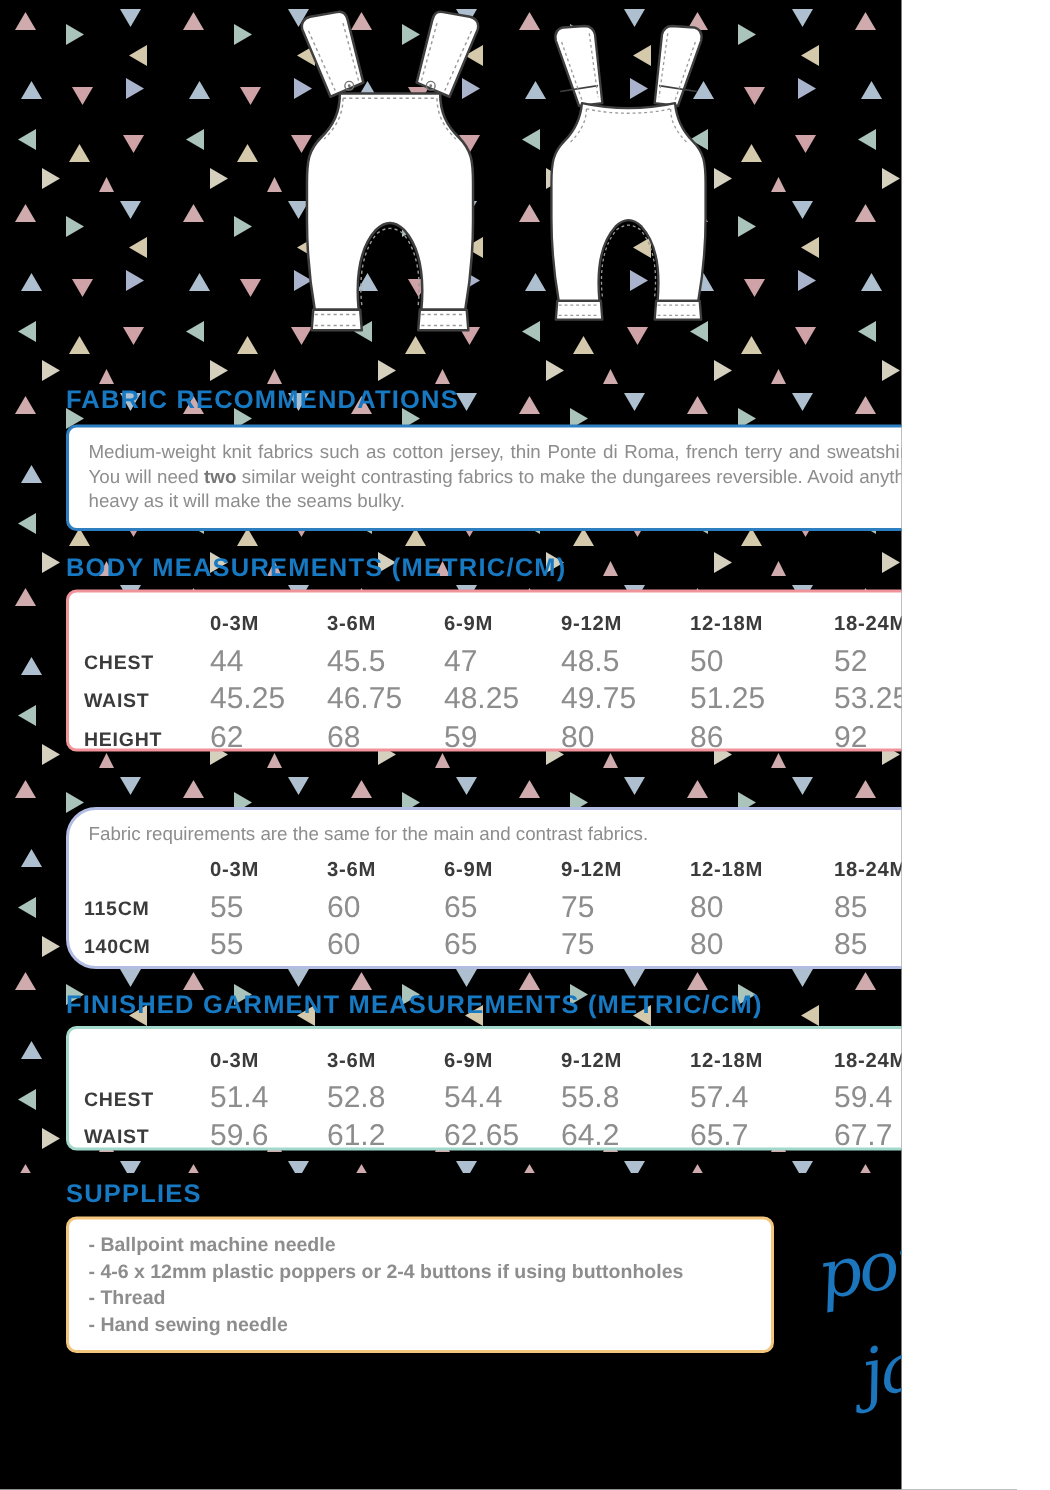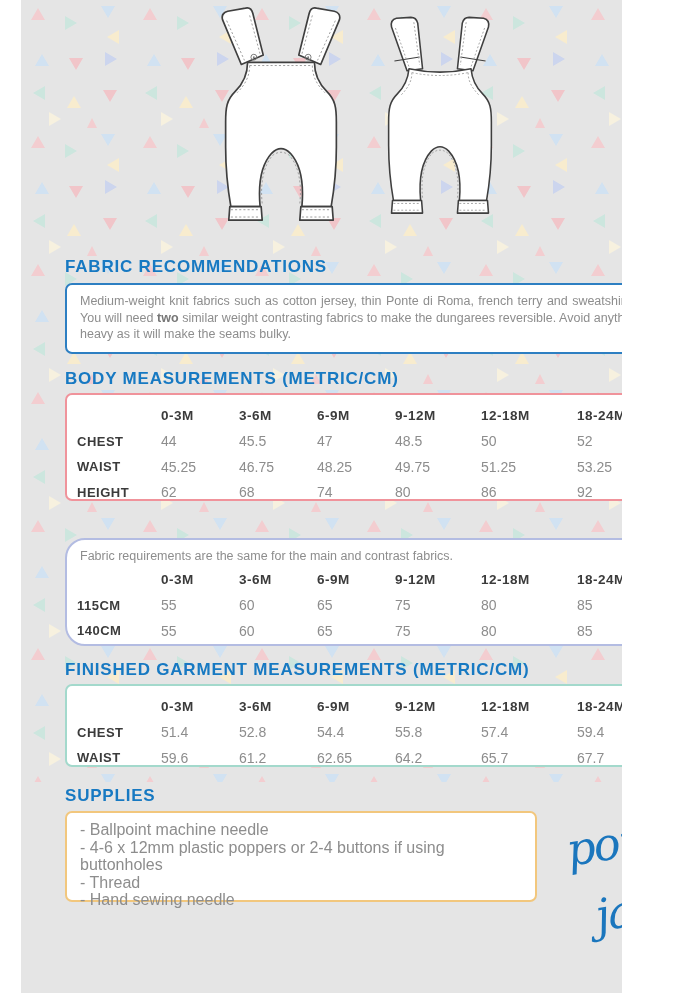--- a/index.html
+++ b/index.html
@@ -1,17 +1,17 @@
 <!DOCTYPE html>
 <html><head>
 <meta charset="utf-8">
 <style>
   html,body{margin:0;padding:0;background:#fff;}
-  .page{position:relative;width:601px;height:993px;background:#e5e5e5;overflow:hidden;
-        font-family:"Liberation Sans",sans-serif;margin-left:21px;}
+  .page{position:relative;width:601px;height:993px;background:#000000;overflow:hidden;
+        font-family:"Liberation Sans",sans-serif;}
   .bg-pattern{position:absolute;left:0;top:0;z-index:0;pointer-events:none;}
   .content{position:absolute;left:0;top:0;width:700px;height:993px;z-index:1;}
 
   .illustrations{position:absolute;left:192px;top:6px;width:330px;height:234px;display:flex;gap:28px;}
 
   h2.sec{position:absolute;left:44px;margin:0;font-size:17px;font-weight:700;
          color:#1779c2;letter-spacing:0.8px;}
 
   .box{position:absolute;left:44px;width:612px;background:#fff;border-radius:7px;
        box-sizing:border-box;}
@@ -23,28 +23,28 @@
 
   .fabric-text{padding:8px 13px 9px 13px;font-size:12.5px;line-height:16.5px;color:#8d8d8d;
                text-align:justify;}
   .fabric-text b{font-weight:700;color:#777;}
 
   .table{padding:8px 0 6px 10px;}
   .trow{display:grid;grid-template-columns:84px 78px 78px 78px 86px 96px 1fr;
         align-items:center;height:25.5px;}
   .tlabel{font-weight:700;color:#3b3b3b;font-size:13px;letter-spacing:0.5px;}
   .thead .tcell{font-weight:700;color:#3b3b3b;font-size:13.5px;letter-spacing:0.5px;}
-  .tdata .tcell{color:#8d8d8d;font-size:14px;}
+  .tdata .tcell{color:#8d8d8d;font-size:20px;}
 
   .note-line{padding:9px 13px 0 13px;font-size:12.5px;color:#8d8d8d;}
   .box-peri .table{padding-top:4px;}
 
   .supplies-box{padding:8px 13px;}
   .supplies-intro{font-weight:700;color:#3b3b3b;font-size:13px;line-height:18px;}
-  .supplies-item{color:#8d8d8d;font-size:16px;line-height:17.5px;}
+  .supplies-item{color:#8d8d8d;font-size:13px;line-height:17.5px;font-weight:bold;}
 
   .logo{position:absolute;left:534px;top:818px;width:156px;text-align:center;
         color:#1b76bd;transform:rotate(-4deg);
         font-family:"DejaVu Serif",serif;font-style:italic;}
   .logo-word1{font-size:45px;line-height:46px;transform:rotate(-5deg);letter-spacing:-2px;}
   .logo-plus{font-size:20px;line-height:20px;font-weight:700;margin:2px 0 0 14px;}
   .logo-word2{font-size:45px;line-height:48px;transform:rotate(-6deg);letter-spacing:-2px;}
 
   .garment{display:block;}
   .gl{fill:#ffffff;stroke:#3f3f3f;stroke-width:1.6;stroke-linejoin:round;}
@@ -164,21 +164,21 @@
             <div class="tcell">46.75</div>
             <div class="tcell">48.25</div>
             <div class="tcell">49.75</div>
             <div class="tcell">51.25</div>
             <div class="tcell">53.25</div>
           </div>
           <div class="trow tdata">
             <div class="tlabel">HEIGHT</div>
             <div class="tcell">62</div>
             <div class="tcell">68</div>
-            <div class="tcell">74</div>
+            <div class="tcell">59</div>
             <div class="tcell">80</div>
             <div class="tcell">86</div>
             <div class="tcell">92</div>
           </div>
         </div>
     </div>
 
     <div class="box box-peri" style="top:538px;height:108px;border-radius:20px;">
       <div class="note-line">Fabric requirements are the same for the main and contrast fabrics.</div>
       <div class="table">

